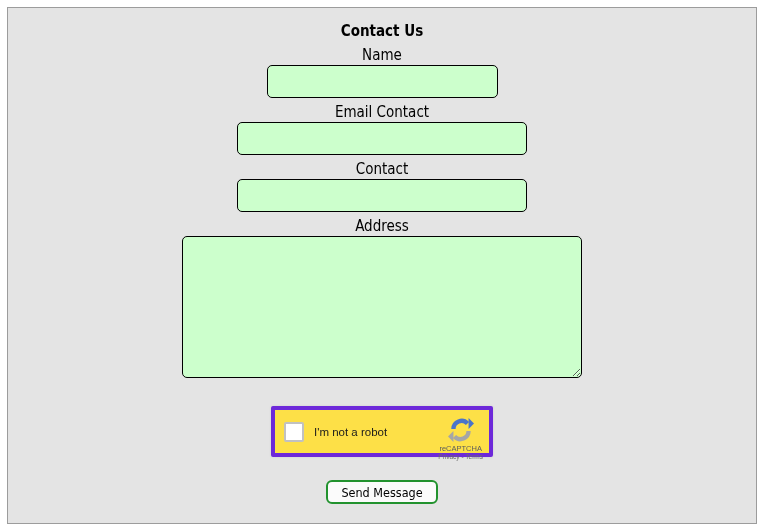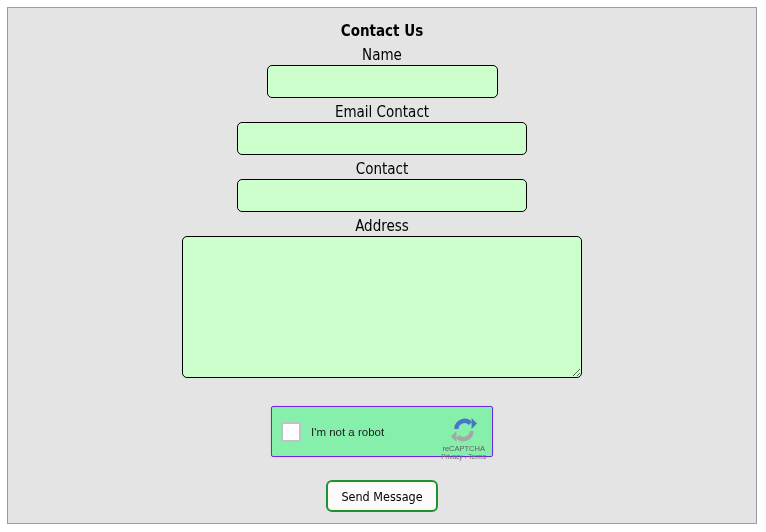--- a/index.html
+++ b/index.html
@@ -55,22 +55,22 @@
     padding: 6px 8px;
     resize: both;
     line-height: 1.3;
   }
 
   
   .recaptcha {
     margin-top: 28px;
     width: 222px;
     height: 51px;
-    background: #86efac;
-    border: 1px solid #6d28d9;
+    background: #fde047;
+    border: 4px solid #6d28d9;
     border-radius: 2px;
     box-shadow: 0 0 3px rgba(0,0,0,0.08);
     display: flex;
     align-items: center;
     justify-content: space-between;
     padding: 0 6px 0 9px;
     font-stretch: normal;
     font-family: "Liberation Sans", sans-serif;
   }
   .rc-left { display: flex; align-items: center; gap: 10px; }
@@ -91,21 +91,21 @@
     line-height: 1;
   }
   .rc-logo { width: 26px; height: 26px; display: block; }
   .rc-brand { font-size: 7.5px; color: #5c5c5c; margin-top: 2px; }
   .rc-links { font-size: 6.5px; color: #6b6b6b; margin-top: 2px; }
   .rc-links a { color: #6b6b6b; text-decoration: none; cursor: pointer; }
 
   
   .send-btn {
     margin-top: 23px;
-    height: 32px;
+    height: 24px;
     padding: 0 13px;
     background: #fbfbfb;
     border: 2px solid #22922e;
     border-radius: 6px;
     font-size: 12.5px;
     font-family: inherit;
     font-stretch: condensed;
     color: #000;
     cursor: pointer;
   }

